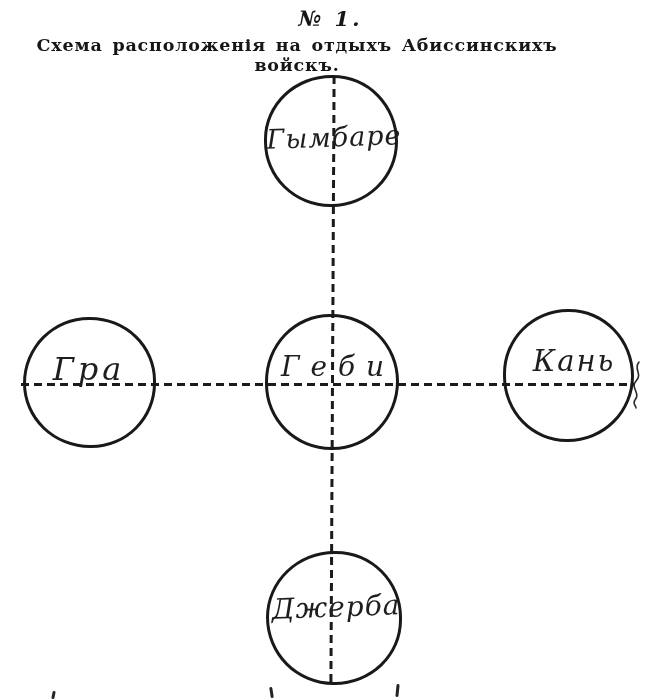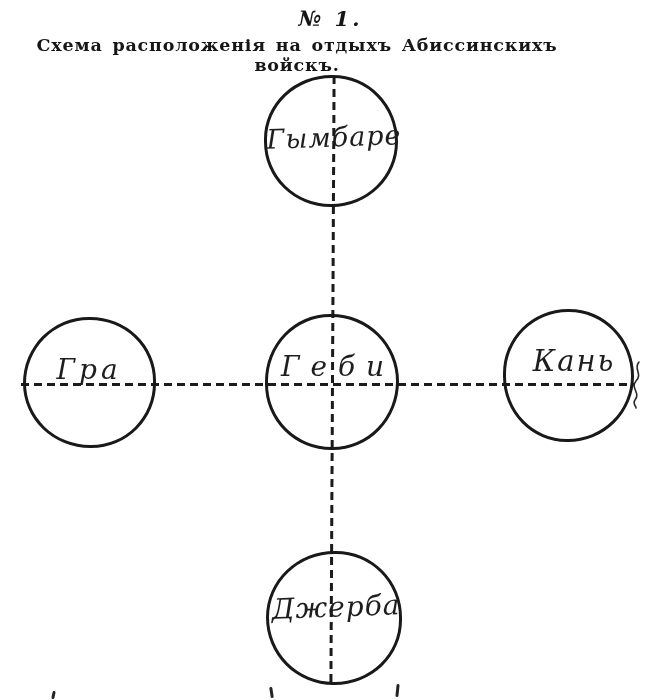--- a/index.html
+++ b/index.html
@@ -92,21 +92,21 @@
   .node-label {
     position: absolute;
     white-space: nowrap;
     font-family: "DejaVu Serif", serif;
     font-style: italic;
     color: #1e1e1e;
     transform: translate(-50%, -50%);
   }
   .label-top    { left: 334px; top: 137px; font-size: 27px; letter-spacing: 1px;
                   transform: translate(-50%, -50%) rotate(-2deg); }
-  .label-left   { left: 89px;  top: 369px; font-size: 28px; letter-spacing: 4px; }
+  .label-left   { left: 89px;  top: 369px; font-size: 32px; letter-spacing: 4px; }
   .label-center { left: 338px; top: 366px; font-size: 28px; letter-spacing: 11px; }
   .label-right  { left: 574px; top: 361px; font-size: 29px; letter-spacing: 2px; }
   .label-bottom { left: 336px; top: 607px; font-size: 28px; letter-spacing: 1px;
                   transform: translate(-50%, -50%) rotate(-2deg); }
 
   
   .artifact {
     position: absolute;
     background: #242424;
   }

